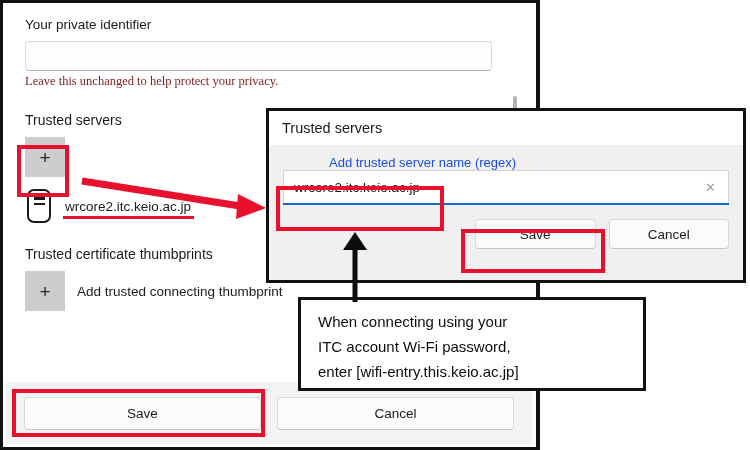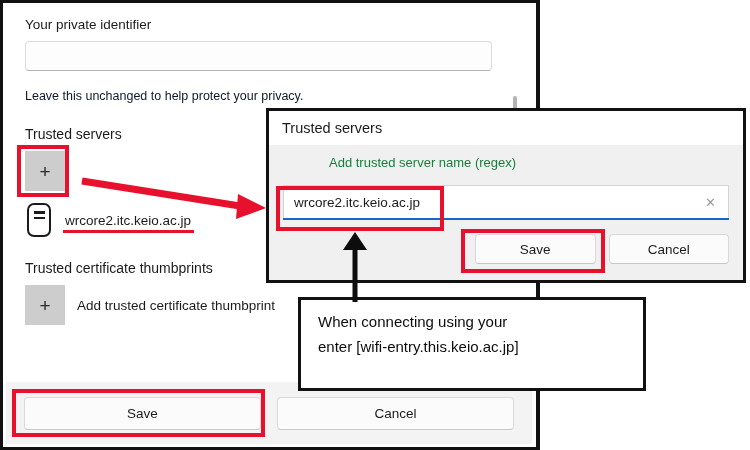--- a/index.html
+++ b/index.html
@@ -42,22 +42,23 @@
   }
   .text-input-ro {
     width: 467px; height: 30px;
     background: #fdfdfd;
     border: 1px solid #dcdcdc;
     border-bottom-color: #b4b4b4;
     border-radius: 4px;
   }
   .hint-text {
     font-size: 12.5px;
-    color: #0f172a;
-    margin-top: 18px;
+    color: #7f1d1d;
+    margin-top: 3px;
+    font-family: Liberation Serif, serif;
   }
 
   .section-head {
     font-size: 14px;
     color: #1b1b1b;
     margin-top: 23px;
     margin-bottom: 9px;
   }
 
   .add-row {
@@ -160,24 +161,23 @@
     background: #ffffff;
     display: flex; align-items: center;
     padding-left: 13px;
   }
   .dialog-title { font-size: 14.5px; color: #1b1b1b; }
   .dialog-content {
     padding: 10px 14px 0 14px;
   }
   .dialog-sub {
     font-size: 13px;
-    color: #15803d;
+    color: #1d4ed8;
     text-align: left;
     padding-left: 46px;
-    margin-bottom: 15px;
   }
   .dialog-input-wrap {
     position: relative;
     height: 33px;
     background: #ffffff;
     border: 1px solid #d4d4d4;
     border-bottom: none;
     display: flex; align-items: center;
     padding: 0 10px;
   }
@@ -277,21 +277,21 @@
           <i></i>
             <i></i>
         </div>
         <div class="server-name">wrcore2.itc.keio.ac.jp</div>
       </div>
 
       <div class="section-head">Trusted certificate thumbprints</div>
 
       <div class="add-row">
         <div class="plus-btn">+</div>
-        <div class="add-row-label">Add trusted certificate thumbprint</div>
+        <div class="add-row-label">Add trusted connecting thumbprint</div>
       </div>
     </div>
 
     <div class="scroll-thumb"></div>
     <div class="panel-divider"></div>
 
     <div class="panel-footer">
       <button class="footer-btn">Save</button>
       <button class="footer-btn">Cancel</button>
     </div>
@@ -311,20 +311,21 @@
 
       <div class="dialog-actions">
         <button class="dlg-btn">Save</button>
         <button class="dlg-btn">Cancel</button>
       </div>
     </div>
   </div>
 
   <div class="callout">
     <p>When connecting using your</p>
+    <p>ITC account Wi-Fi password,</p>
     <p>enter [wifi-entry.this.keio.ac.jp]</p>
   </div>
 
   <svg class="arrow-svg" viewBox="0 0 750 450">
 
     <g>
       <line x1="82" y1="181" x2="240" y2="206" stroke="#e8112d" stroke-width="7"></line>
       <polygon points="238,194 266,208 236,219" fill="#e8112d"></polygon>
     </g>
 

